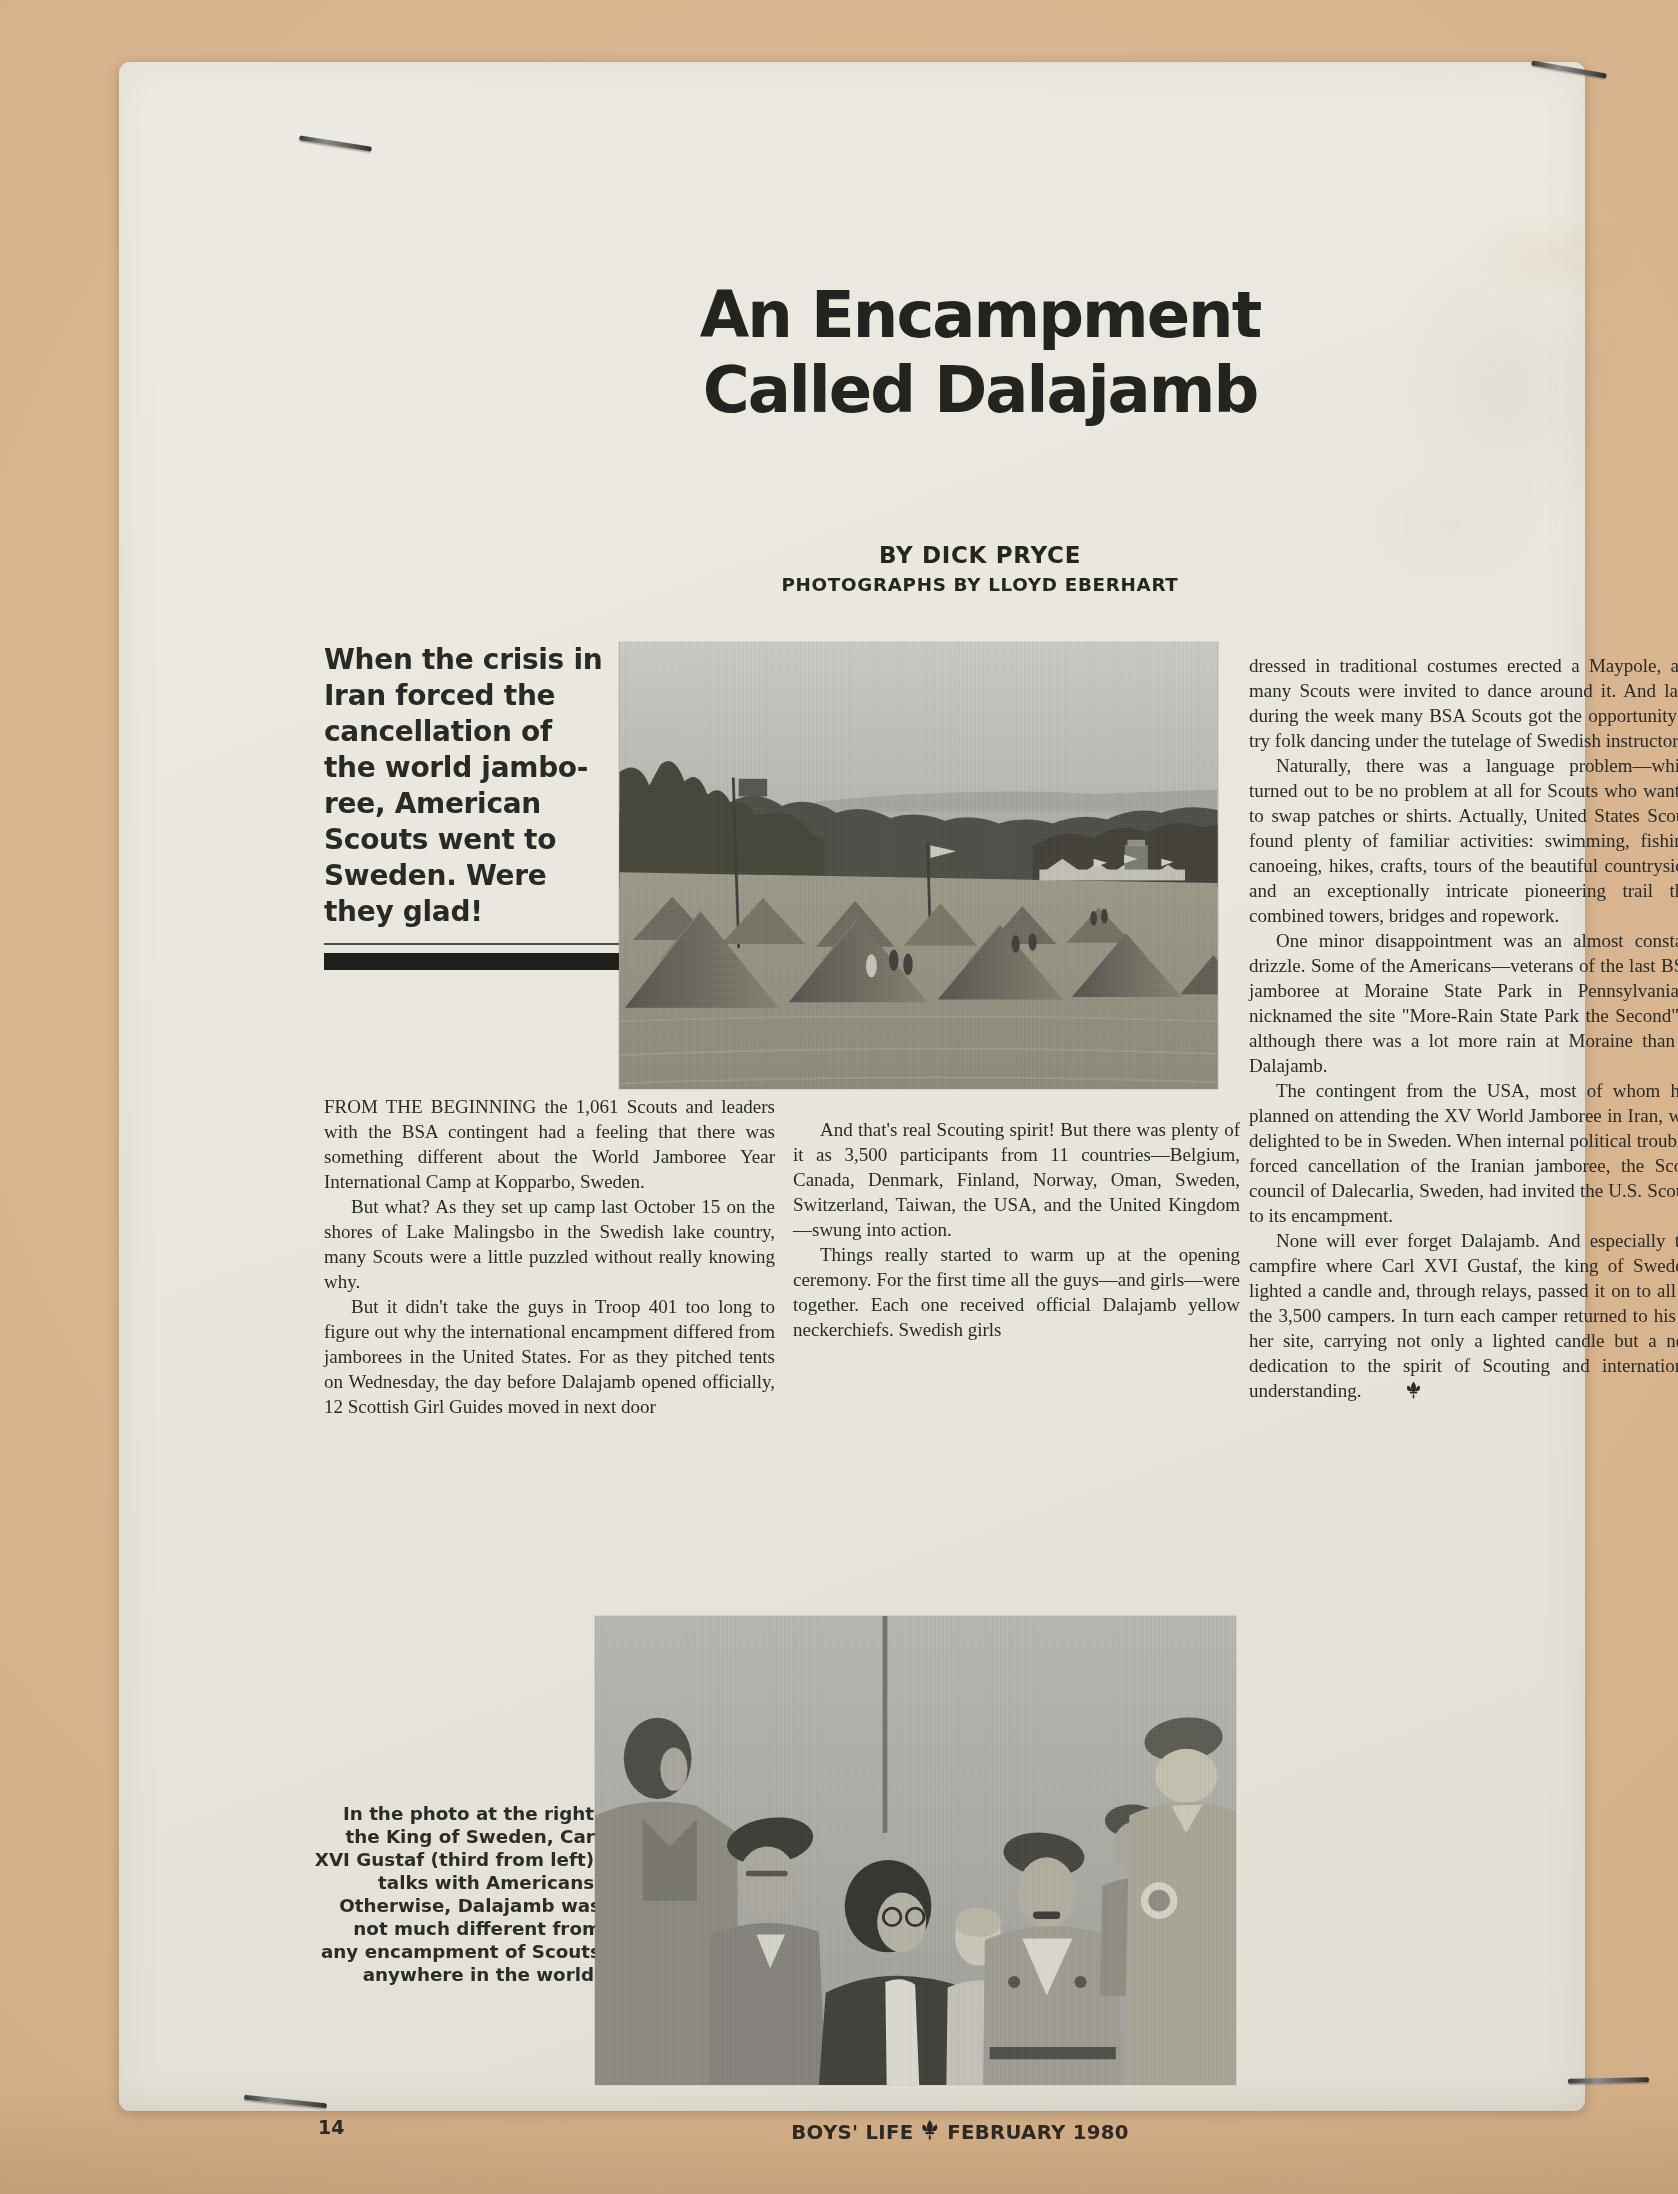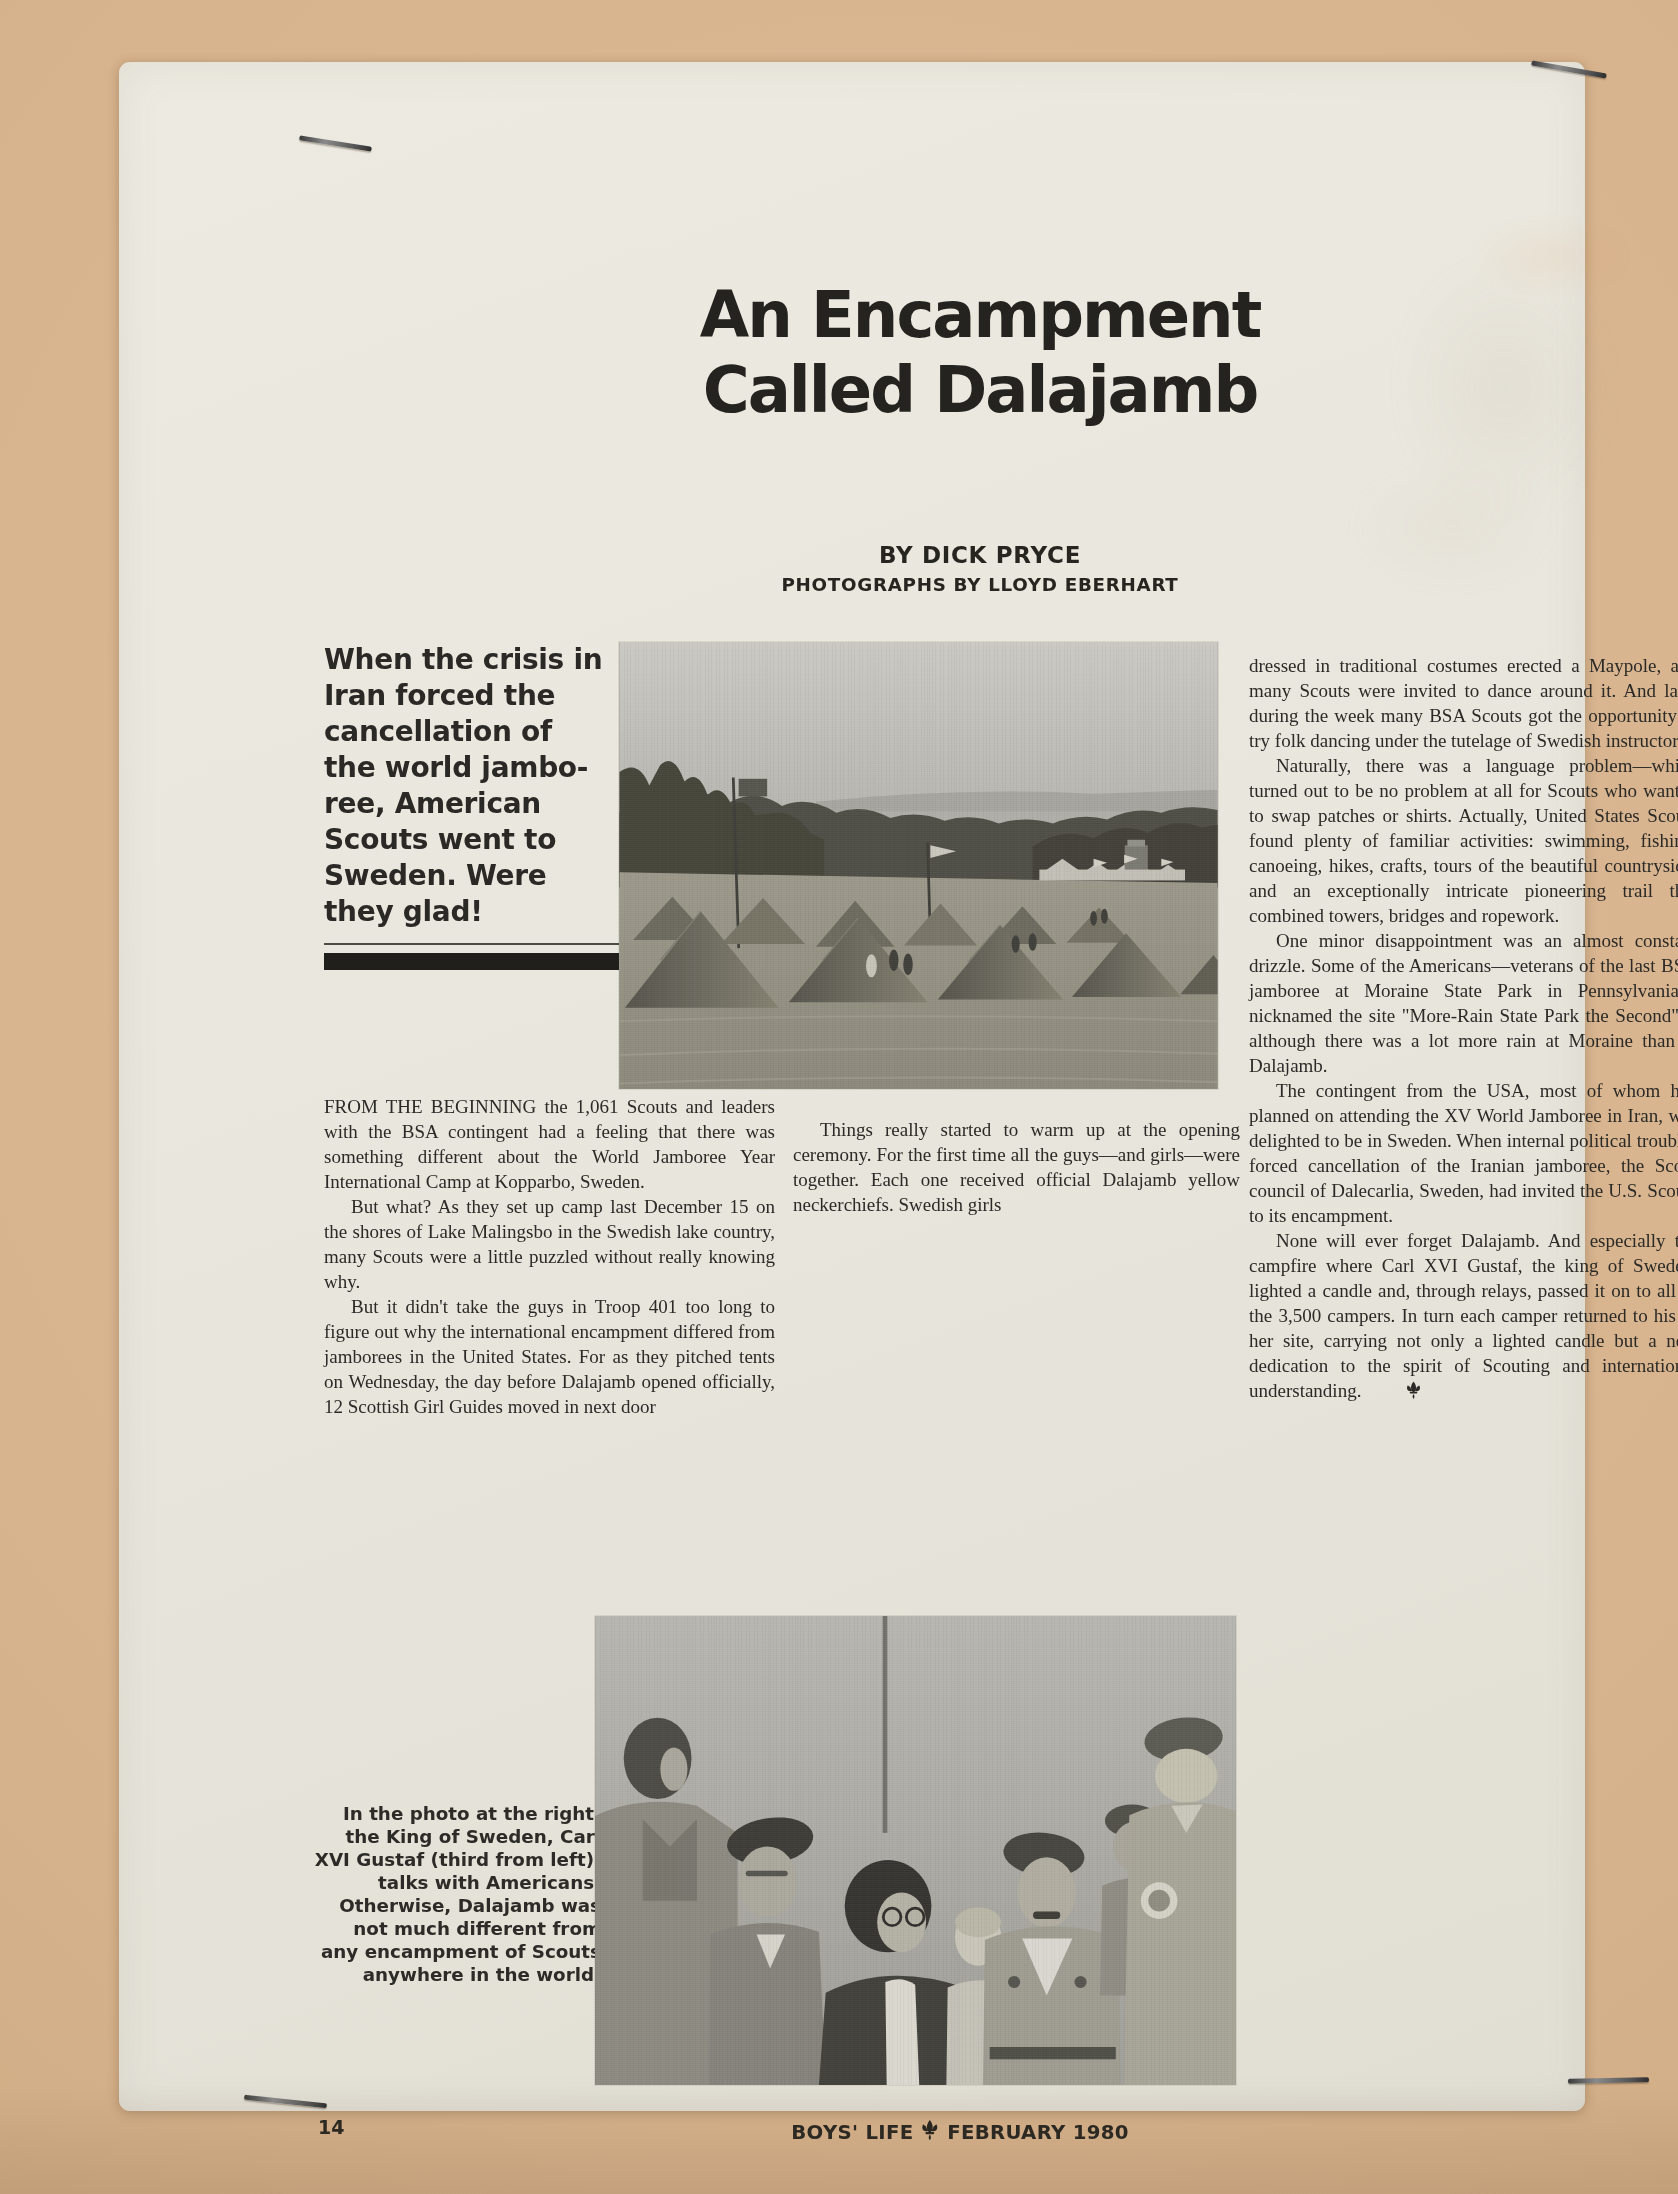--- a/index.html
+++ b/index.html
@@ -222,25 +222,26 @@
         <g stroke="#a29f91" stroke-width="3" opacity=".6">
           <path d="M0 560 Q440 545 883 560" fill="none"></path>
           <path d="M0 610 Q440 592 883 608" fill="none"></path>
           <path d="M0 652 Q440 635 883 650" fill="none"></path>
         </g>
       </svg>
     </div>
 
     <div class="col col-1">
       <p class="flush">FROM THE BEGINNING the 1,061 Scouts and leaders with the BSA contingent had a feeling that there was something different about the World Jamboree Year International Camp at Kopparbo, Sweden.</p>
-      <p>But what? As they set up camp last December 15 on the shores of Lake Malingsbo in the Swedish lake country, many Scouts were a little puzzled without really knowing why.</p>
+      <p>But what? As they set up camp last October 15 on the shores of Lake Malingsbo in the Swedish lake country, many Scouts were a little puzzled without really knowing why.</p>
       <p>But it didn't take the guys in Troop 401 too long to figure out why the international encampment differed from jamborees in the United States. For as they pitched tents on Wednesday, the day before Dalajamb opened officially, 12 Scottish Girl Guides moved in next door</p>
     </div>
 
     <div class="col col-2">
+      <p>And that's real Scouting spirit! But there was plenty of it as 3,500 participants from 11 countries—Belgium, Canada, Denmark, Finland, Norway, Oman, Sweden, Switzerland, Taiwan, the USA, and the United Kingdom—swung into action.</p>
       <p>Things really started to warm up at the opening ceremony. For the first time all the guys—and girls—were together. Each one received official Dalajamb yellow neckerchiefs. Swedish girls</p>
     </div>
 
     <div class="col col-3">
       <p class="flush">dressed in traditional costumes erected a Maypole, and many Scouts were invited to dance around it. And later during the week many BSA Scouts got the opportunity to try folk dancing under the tutelage of Swedish instructors.</p>
       <p>Naturally, there was a language problem—which turned out to be no problem at all for Scouts who wanted to swap patches or shirts. Actually, United States Scouts found plenty of familiar activities: swimming, fishing, canoeing, hikes, crafts, tours of the beautiful countryside, and an exceptionally intricate pioneering trail that combined towers, bridges and ropework.</p>
       <p>One minor disappointment was an almost constant drizzle. Some of the Americans—veterans of the last BSA jamboree at Moraine State Park in Pennsylvania—nicknamed the site "More-Rain State Park the Second"—although there was a lot more rain at Moraine than at Dalajamb.</p>
       <p>The contingent from the USA, most of whom had planned on attending the XV World Jamboree in Iran, was delighted to be in Sweden. When internal political troubles forced cancellation of the Iranian jamboree, the Scout council of Dalecarlia, Sweden, had invited the U.S. Scouts to its encampment.</p>
       <p><span>None will ever forget Dalajamb. And especially the campfire where Carl XVI Gustaf, the king of Sweden, lighted a candle and, through relays, passed it on to all of the 3,500 campers. In turn each camper returned to his or her site, carrying not only a lighted candle but a new dedication to the spirit of Scouting and international understanding.</span><span class="endmark"><svg width="15" height="18.3" viewBox="0 0 24 28" fill="#2b2a26">
               <path d="M12 0 C9 4 8 7 8 10 C8 14 10 16 12 18 C14 16 16 14 16 10 C16 7 15 4 12 0Z"></path>

